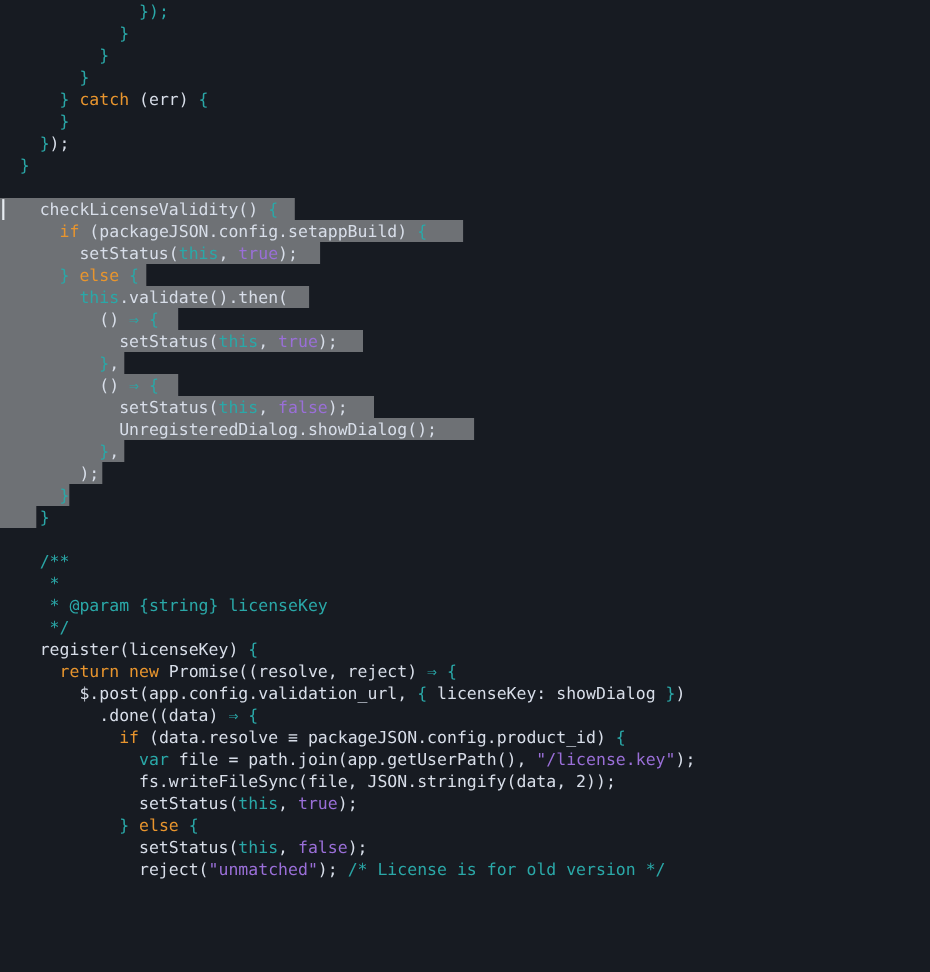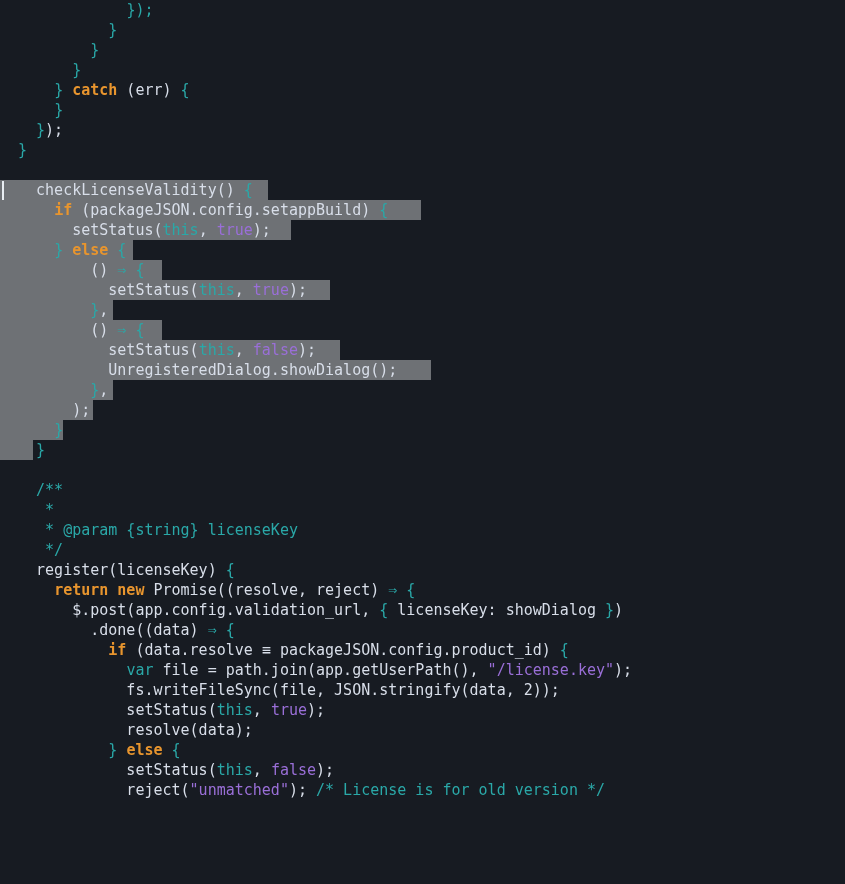--- a/index.html
+++ b/index.html
@@ -44,21 +44,21 @@
     height: 20px;
     width: var(--selw, 0px);
     background: #6e7175;
     z-index: 0;
   }
   .line .txt {
     position: relative;
     z-index: 1;
   }
   
-  .kw      { color: #e8952e; font-weight: bold; }  
+  .kw      { color: #e8952e; }  
   .bool    { color: #9a6fd8; }  
   .str     { color: #9a6fd8; }  
   .this    { color: #2aa8a8; }  
   .brace   { color: #2aa8a8; }  
   .cmt     { color: #2aa8a8; }  
   .plain   { color: #d8dee9; }
   .op      { color: #2aa8a8; }
 
   
   #caret {
@@ -80,20 +80,21 @@
       <div class="line"><span class="txt plain">      </span><span class="txt brace">}</span></div>
       <div class="line"><span class="txt plain">    </span><span class="txt brace">}</span><span class="txt plain"> </span><span class="txt kw">catch</span><span class="txt plain"> (err) </span><span class="txt brace">{</span></div>
       <div class="line"><span class="txt plain">    </span><span class="txt brace">}</span></div>
       <div class="line"><span class="txt plain">  </span><span class="txt brace">}</span><span class="txt plain">);</span></div>
       <div class="line"><span class="txt plain"></span><span class="txt brace">}</span></div>
       <div class="line"><span class="txt plain"></span></div>
       <div class="line sel" style="--selw: 268px;"><span class="txt plain">  checkLicenseValidity() </span><span class="txt brace">{</span></div>
       <div class="line sel" style="--selw: 421px;"><span class="txt plain">    </span><span class="txt kw">if</span><span class="txt plain"> (packageJSON.config.setappBuild) </span><span class="txt brace">{</span></div>
       <div class="line sel" style="--selw: 291px;"><span class="txt plain">      setStatus(</span><span class="txt this">this</span><span class="txt plain">, </span><span class="txt bool">true</span><span class="txt plain">);</span></div>
       <div class="line sel" style="--selw: 133px;"><span class="txt plain">    </span><span class="txt brace">}</span><span class="txt plain"> </span><span class="txt kw">else</span><span class="txt plain"> </span><span class="txt brace">{</span></div>
+      <div class="line sel" style="--selw: 281px;"><span class="txt plain">      </span><span class="txt this">this</span><span class="txt plain">.validate().then(</span></div>
       <div class="line sel" style="--selw: 162px;"><span class="txt plain">        () </span><span class="txt op">⇒</span><span class="txt plain"> </span><span class="txt brace">{</span></div>
       <div class="line sel" style="--selw: 330px;"><span class="txt plain">          setStatus(</span><span class="txt this">this</span><span class="txt plain">, </span><span class="txt bool">true</span><span class="txt plain">);</span></div>
       <div class="line sel" style="--selw: 113px;"><span class="txt plain">        </span><span class="txt brace">}</span><span class="txt plain">,</span></div>
       <div class="line sel" style="--selw: 162px;"><span class="txt plain">        () </span><span class="txt op">⇒</span><span class="txt plain"> </span><span class="txt brace">{</span></div>
       <div class="line sel" style="--selw: 340px;"><span class="txt plain">          setStatus(</span><span class="txt this">this</span><span class="txt plain">, </span><span class="txt bool">false</span><span class="txt plain">);</span></div>
       <div class="line sel" style="--selw: 431px;"><span class="txt plain">          UnregisteredDialog.showDialog();</span></div>
       <div class="line sel" style="--selw: 113px;"><span class="txt plain">        </span><span class="txt brace">}</span><span class="txt plain">,</span></div>
       <div class="line sel" style="--selw: 93px;"><span class="txt plain">      );</span></div>
       <div class="line sel" style="--selw: 63px;"><span class="txt plain">    </span><span class="txt brace">}</span></div>
       <div class="line sel" style="--selw: 33px;"><span class="txt plain">  </span><span class="txt brace">}</span></div>
@@ -103,19 +104,18 @@
       <div class="line"><span class="txt cmt">   * @param {string} licenseKey</span></div>
       <div class="line"><span class="txt cmt">   */</span></div>
       <div class="line"><span class="txt plain">  register(licenseKey) </span><span class="txt brace">{</span></div>
       <div class="line"><span class="txt plain">    </span><span class="txt kw">return</span><span class="txt plain"> </span><span class="txt kw">new</span><span class="txt plain"> Promise((resolve, reject) </span><span class="txt op">⇒</span><span class="txt plain"> </span><span class="txt brace">{</span></div>
       <div class="line"><span class="txt plain">      $.post(app.config.validation_url, </span><span class="txt brace">{</span><span class="txt plain"> licenseKey: showDialog </span><span class="txt brace">}</span><span class="txt plain">)</span></div>
       <div class="line"><span class="txt plain">        .done((data) </span><span class="txt op">⇒</span><span class="txt plain"> </span><span class="txt brace">{</span></div>
       <div class="line"><span class="txt plain">          </span><span class="txt kw">if</span><span class="txt plain"> (data.resolve </span><span class="txt plain">≡</span><span class="txt plain"> packageJSON.config.product_id) </span><span class="txt brace">{</span></div>
       <div class="line"><span class="txt plain">            </span><span class="txt this">var</span><span class="txt plain"> file = path.join(app.getUserPath(), </span><span class="txt str">"/license.key"</span><span class="txt plain">);</span></div>
       <div class="line"><span class="txt plain">            fs.writeFileSync(file, JSON.stringify(data, 2));</span></div>
       <div class="line"><span class="txt plain">            setStatus(</span><span class="txt this">this</span><span class="txt plain">, </span><span class="txt bool">true</span><span class="txt plain">);</span></div>
-      <div class="line"><span class="txt plain">            resolve(data);</span></div>
       <div class="line"><span class="txt plain">          </span><span class="txt brace">}</span><span class="txt plain"> </span><span class="txt kw">else</span><span class="txt plain"> </span><span class="txt brace">{</span></div>
       <div class="line"><span class="txt plain">            setStatus(</span><span class="txt this">this</span><span class="txt plain">, </span><span class="txt bool">false</span><span class="txt plain">);</span></div>
       <div class="line"><span class="txt plain">            reject(</span><span class="txt str">"unmatched"</span><span class="txt plain">); </span><span class="txt cmt">/* License is for old version */</span></div>
     </div>
   <div id="caret" style="left: 2px; top: 181px; background: rgb(232, 237, 242);"></div>
 </div>
 
 </body></html>

